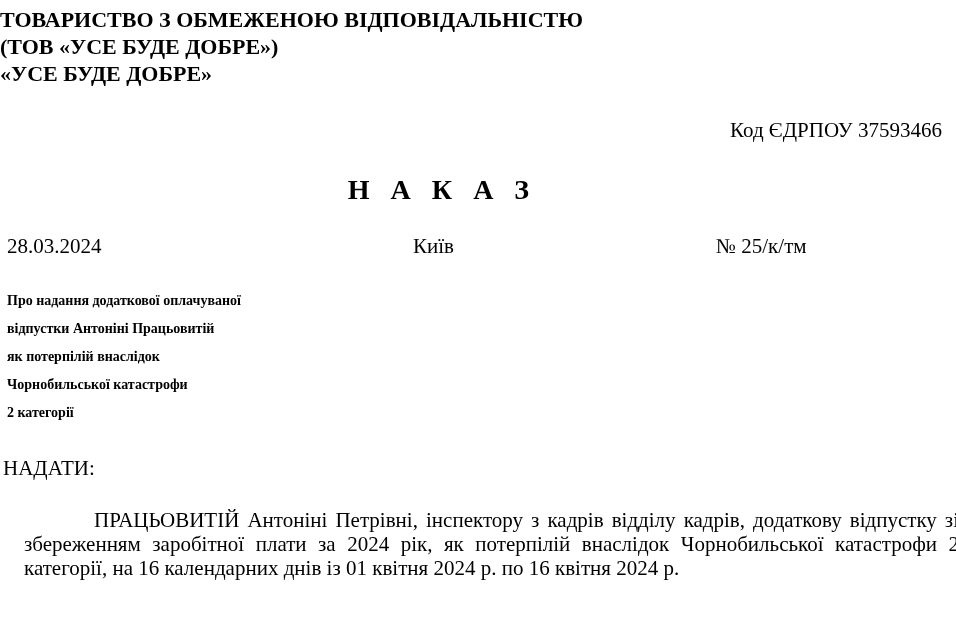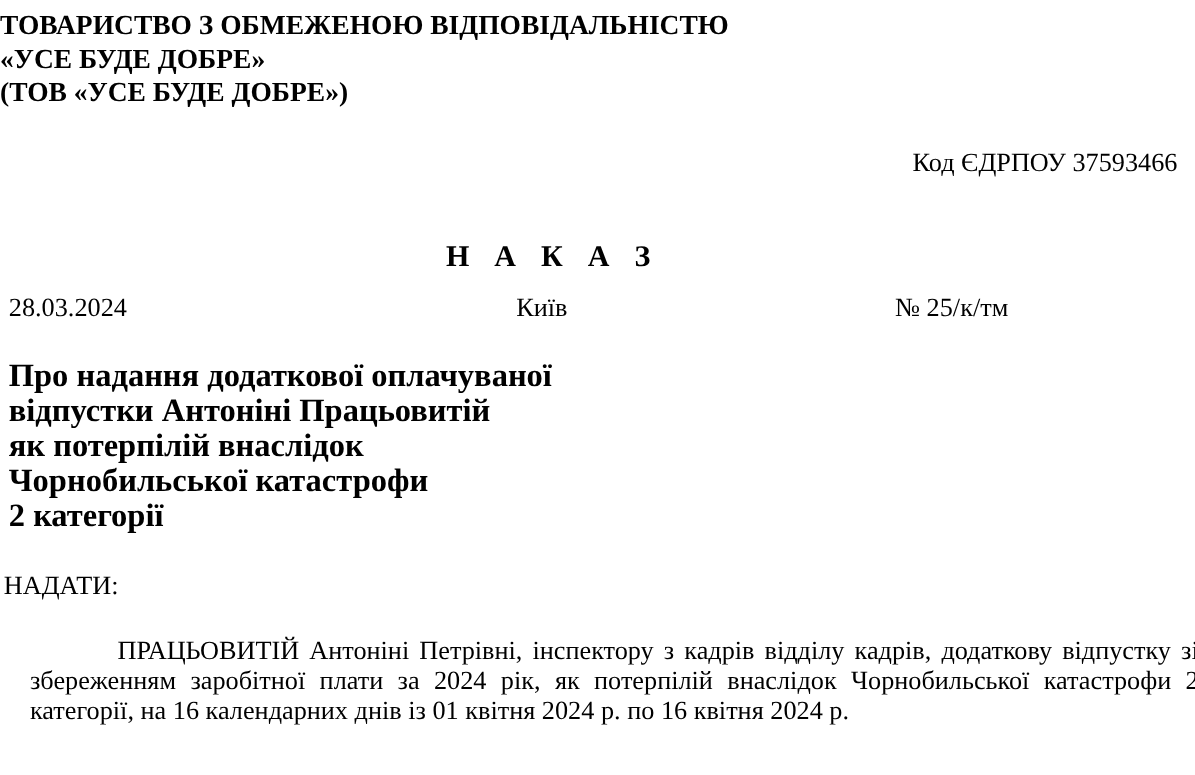--- a/index.html
+++ b/index.html
@@ -12,49 +12,48 @@
       position: absolute; left: 0; width: 956px; top: 6px;
       text-align: left; font-weight: bold; font-size: 22px; line-height: 27px;
     }
     .org div { white-space: nowrap; }
     .edrpou {
       position: absolute; right: 14px; top: 117px;
       font-size: 21px; line-height: 26px; white-space: nowrap;
     }
     .title {
       position: absolute; left: 0; width: 884px; top: 176px;
-      text-align: center; font-weight: bold; font-size: 24px; letter-spacing: 7px;
+      text-align: center; font-weight: bold; font-size: 28px; letter-spacing: 7px;
       line-height: 28px;
-      margin-top: 16px;
     }
     .meta-row { position: absolute; top: 232px; left: 0; width: 956px; height: 28px; font-size: 21px; line-height: 28px; }
     .meta-date { position: absolute; left: 7px; }
     .meta-city { position: absolute; left: 413px; }
     .meta-number { position: absolute; left: 716px; }
     .subject {
       position: absolute; left: 7px; top: 287px;
-      font-weight: bold; font-size: 26px; line-height: 28px;
+      font-weight: bold; font-size: 14px; line-height: 28px;
     }
     .subject div { white-space: nowrap; }
     .directive {
       position: absolute; left: 3px; top: 454px; font-size: 21px; line-height: 28px;
     }
     .body-text {
       position: absolute; left: 24px; top: 508px; width: 935px;
       font-size: 21px; line-height: 24px; text-align: justify;
       text-indent: 70px;
     }
   </style>
 </head>
 <body>
 
 <div class="org">
   <div>ТОВАРИСТВО З ОБМЕЖЕНОЮ ВІДПОВІДАЛЬНІСТЮ</div>
+  <div>(ТОВ «УСЕ БУДЕ ДОБРЕ»)</div>
   <div>«УСЕ БУДЕ ДОБРЕ»</div>
-  <div>(ТОВ «УСЕ БУДЕ ДОБРЕ»)</div>
 </div>
 
 <div class="edrpou">Код ЄДРПОУ 37593466</div>
 
 <div class="title">Н А К А З</div>
 
 <div class="meta-row">
   <span class="meta-date">28.03.2024</span>
   <span class="meta-city">Київ</span>
   <span class="meta-number">№ 25/к/тм</span>

